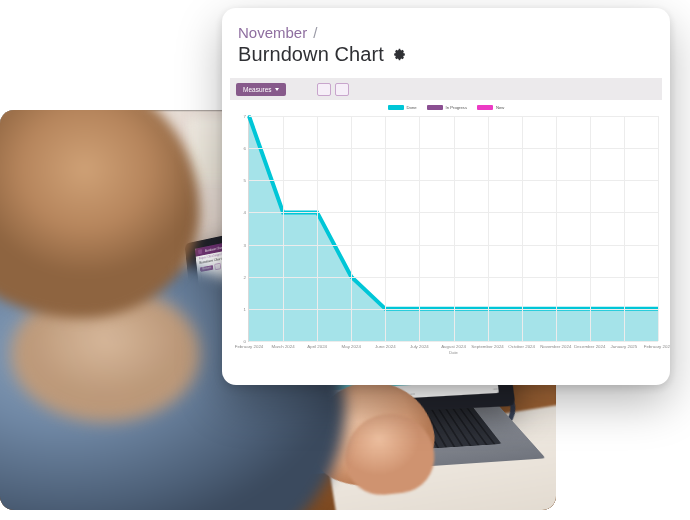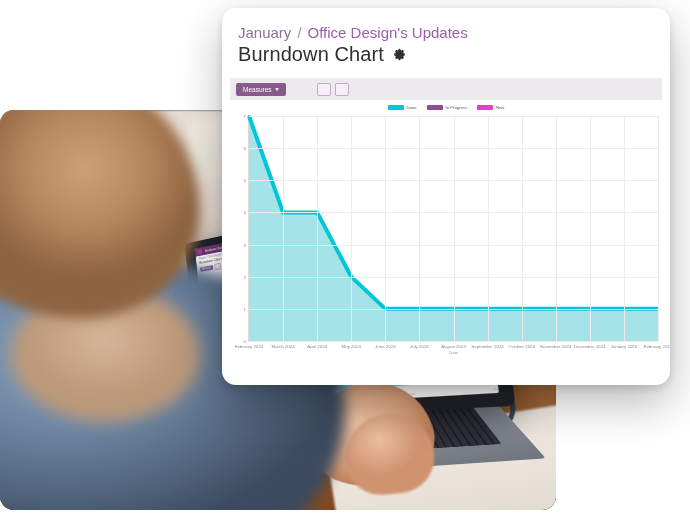--- a/index.html
+++ b/index.html
@@ -264,23 +264,22 @@
     <div class="ph-hand2"></div>
     <div class="ph-shoulder"></div>
     <div class="ph-neck"></div>
     <div class="ph-head"></div>
   </div>
 </div>
 
 <div class="card">
 
   <div class="breadcrumb">
-    <span class="bc-link">January</span>
+    <span class="bc-link">November</span>
     <span class="bc-sep">/</span>
-    <span class="bc-link active">Office Design's Updates</span>
   </div>
 
   <div class="page-title-row">
     <span class="page-title">Burndown Chart</span>
     <span>
       <svg class="gear" viewBox="0 0 24 24" aria-hidden="true">
         <path fill="#2f3034" d="M12 8.2a3.8 3.8 0 1 0 0 7.6 3.8 3.8 0 0 0 0-7.6zm0 5.9a2.1 2.1 0 1 1 0-4.2 2.1 2.1 0 0 1 0 4.2z"></path>
         <path fill="#2f3034" d="M20.6 13.6l-.1-1.6.1-1.6-2-.5-.6-1.5 1.1-1.7-2.3-2.3-1.7 1.1-1.5-.6-.5-2H10.9l-.5 2-1.5.6L7.2 4.4 4.9 6.7 6 8.4l-.6 1.5-2 .5.1 1.6-.1 1.6 2 .5.6 1.5-1.1 1.7 2.3 2.3 1.7-1.1 1.5.6.5 2h2.2l.5-2 1.5-.6 1.7 1.1 2.3-2.3-1.1-1.7.6-1.5 2-.5z"></path>
       </svg>
     </span>

